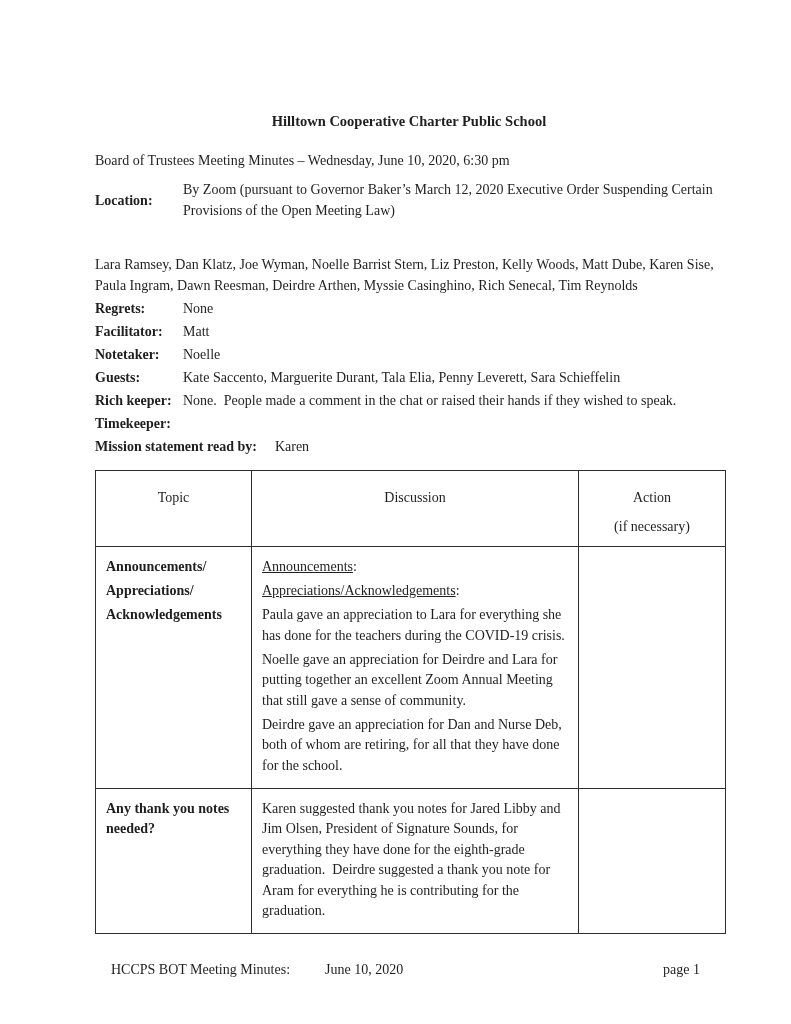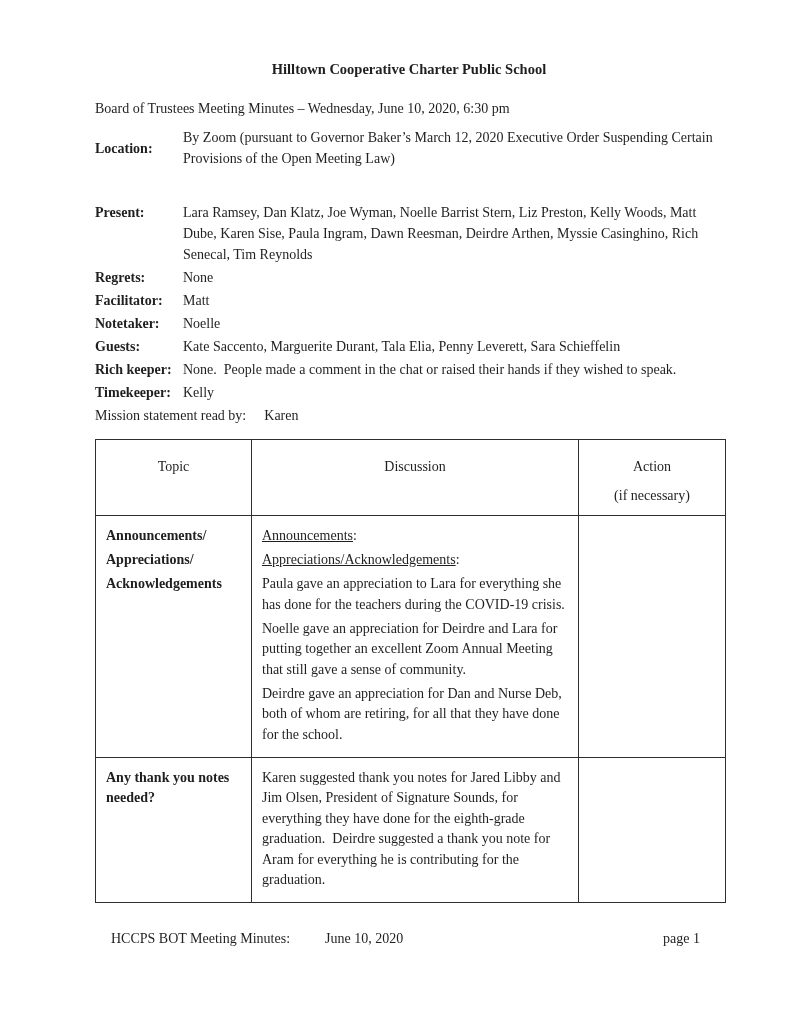--- a/index.html
+++ b/index.html
@@ -7,21 +7,21 @@
     width: 791px; height: 1024px;
     background: #ffffff;
     overflow: hidden;
     font-family: "Liberation Serif", "DejaVu Serif", serif;
     color: #1f1f1f;
   }
   .content {
     position: absolute;
     left: 95px; top: 0;
     width: 628px;
-    padding-top: 59px;
+    padding-top: 111px;
     font-size: 14px;
     line-height: 21px;
   }
   .title {
     text-align: center;
     font-weight: bold;
     font-size: 14.5px;
     line-height: 21px;
   }
   .subtitle {
@@ -39,21 +39,21 @@
     width: 88px;
     flex-shrink: 0;
     font-weight: bold;
   }
   .meta-row .value {
     flex: 1;
     white-space: pre-wrap;
   }
   .meta-row.gap-after { margin-bottom: 33px; align-items: center; }
   .mission-row { margin-top: 2px; line-height: 21px; }
-  .mission-row .label { font-weight: normal; margin-top: 33px; }
+  .mission-row .label { font-weight: bold; margin-top: 33px; }
   .mission-row .value { margin-left: 18px; }
 
   table.minutes-table {
     margin-top: 13px;
     width: 630px;
     border-collapse: collapse;
     table-layout: fixed;
     font-size: 14px;
   }
   .minutes-table col.c1 { width: 156px; }
@@ -103,21 +103,20 @@
 
   <div class="title">Hilltown Cooperative Charter Public School</div>
   <div class="subtitle">Board of Trustees Meeting Minutes – Wednesday, June 10, 2020, 6:30 pm</div>
 
   <div class="meta">
     <div class="meta-row gap-after">
       <span class="label">Location:</span>
       <span class="value">By Zoom (pursuant to Governor Baker’s March 12, 2020 Executive Order Suspending Certain Provisions of the Open Meeting Law)</span>
     </div>
     <div class="meta-row">
-      <span class="label">Present:</span>
       <span class="value">Lara Ramsey, Dan Klatz, Joe Wyman, Noelle Barrist Stern, Liz Preston, Kelly Woods, Matt Dube, Karen Sise, Paula Ingram, Dawn Reesman, Deirdre Arthen, Myssie Casinghino, Rich Senecal, Tim Reynolds</span>
     </div>
     <div class="meta-row">
       <span class="label">Regrets:</span>
       <span class="value">None</span>
     </div>
     <div class="meta-row">
       <span class="label">Facilitator:</span>
       <span class="value">Matt</span>
     </div>
@@ -128,21 +127,20 @@
     <div class="meta-row">
       <span class="label">Guests:</span>
       <span class="value">Kate Saccento, Marguerite Durant, Tala Elia, Penny Leverett, Sara Schieffelin</span>
     </div>
     <div class="meta-row">
       <span class="label">Rich keeper:</span>
       <span class="value">None.  People made a comment in the chat or raised their hands if they wished to speak.</span>
     </div>
     <div class="meta-row">
       <span class="label">Timekeeper:</span>
-      <span class="value">Kelly</span>
     </div>
     <div class="mission-row">
       <span class="label">Mission statement read by:</span><span class="value">Karen</span>
     </div>
   </div>
 
   <table class="minutes-table">
     <colgroup>
         <col class="c1">
         <col class="c2">

